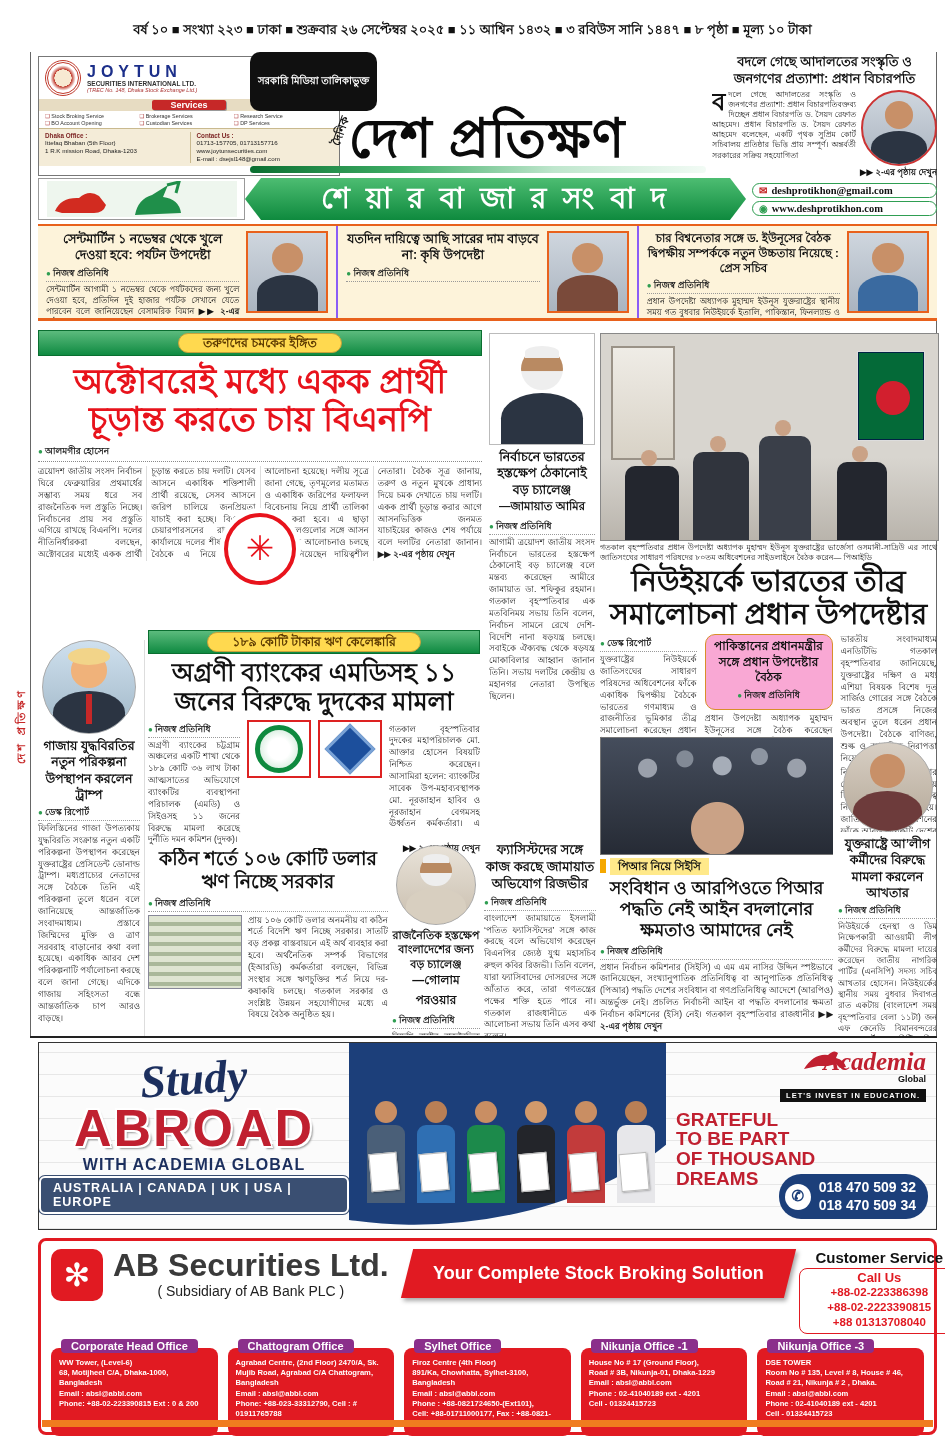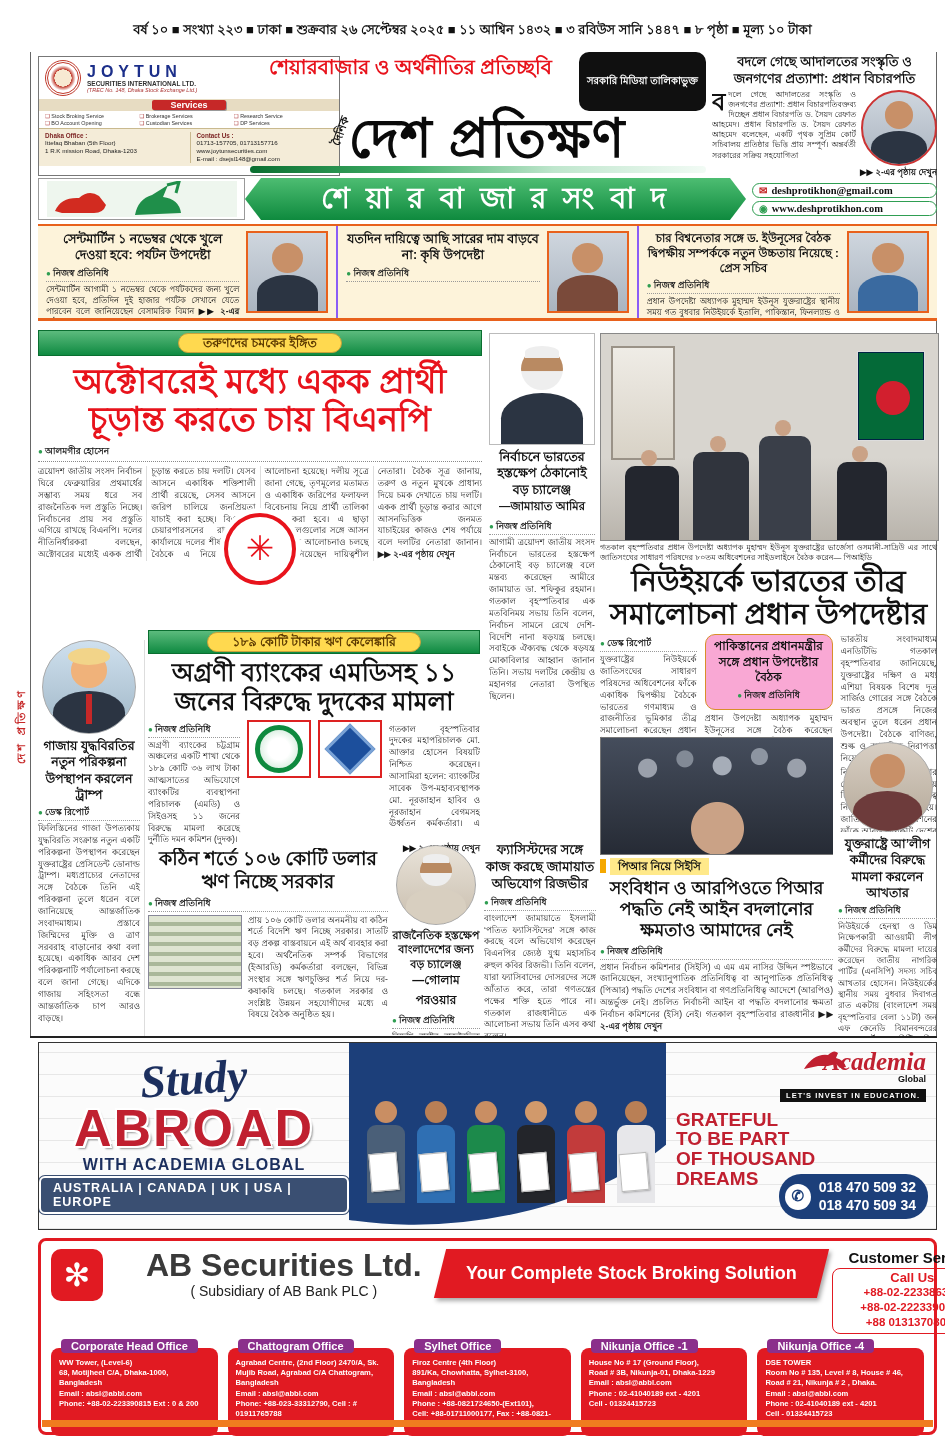--- a/index.html
+++ b/index.html
@@ -223,21 +223,20 @@
       <div><b>Dhaka Office :</b><span class="pre">Ittefaq Bhaban (5th Floor)
 1 R.K mission Road, Dhaka-1203</span></div>
       <div><b>Contact Us :</b><span class="pre">01713-157705, 01713157716
 www.joytunsecurities.com
 E-mail : dsejsl148@gmail.com</span></div>
     </div>
   </div>
 
   <div class="abs mast">
     <div class="mast-row1">
-      <div class="tagline">শেয়ারবাজার ও অর্থনীতির প্রতিচ্ছবি</div>
       <div class="govt">সরকারি মিডিয়া তালিকাভুক্ত</div>
     </div>
     <div class="title-row">
       <span class="daily">দৈনিক</span>
       <span class="np-title">দেশ প্রতিক্ষণ</span>
     </div>
     <div class="green-line"></div>
     <div class="eng-title">The Daily Desh Protikhon</div>
   </div>
 
@@ -522,21 +521,21 @@
         <div class="ph-ic">✆</div>
         <div>018 470 509 32</div>
         <div>018 470 509 34</div>
       </div>
     </div>
   </div>
 
   <div class="abs ab">
     <div class="ab-top">
       <div class="ab-logo">✻</div>
-      <div style="flex:none;margin-left:33px;">
+      <div style="flex:none;">
         <div class="ab-name">AB Securities Ltd.</div>
         <div class="ab-sub center">( Subsidiary of AB Bank PLC )</div>
       </div>
       <div class="ab-ribbon"><span>Your Complete Stock Broking Solution</span></div>
       <div class="cs">
         <div class="cs-t">Customer Service</div>
         <div class="cs-box">
           <div class="cs-call">Call Us</div>
           <div class="cs-ph pre">+88-02-223386398
 +88-02-2223390815
@@ -570,21 +569,21 @@
       </div>
       <div class="redcard">
         <div class="hdr">Nikunja Office -1</div>
         <div class="txt pre">House No # 17 (Ground Floor),
 Road # 3B, Nikunja-01, Dhaka-1229
 Email : absl@abbl.com
 Phone : 02-41040189 ext - 4201
 Cell - 01324415723</div>
       </div>
       <div class="redcard">
-        <div class="hdr">Nikunja Office -4</div>
+        <div class="hdr">Nikunja Office -3</div>
         <div class="txt pre">DSE TOWER
 Room No # 135, Level # 8, House # 46, Road # 21, Nikunja # 2 , Dhaka.
 Email : absl@abbl.com
 Phone : 02-41040189 ext - 4201
 Cell - 01324415723</div>
       </div>
     </div>
   </div>
   <div class="abs" style="left:42px;top:1420px;width:891px;height:7px;background:#f07c1f;border-rad
 ius:3px;"></div>

